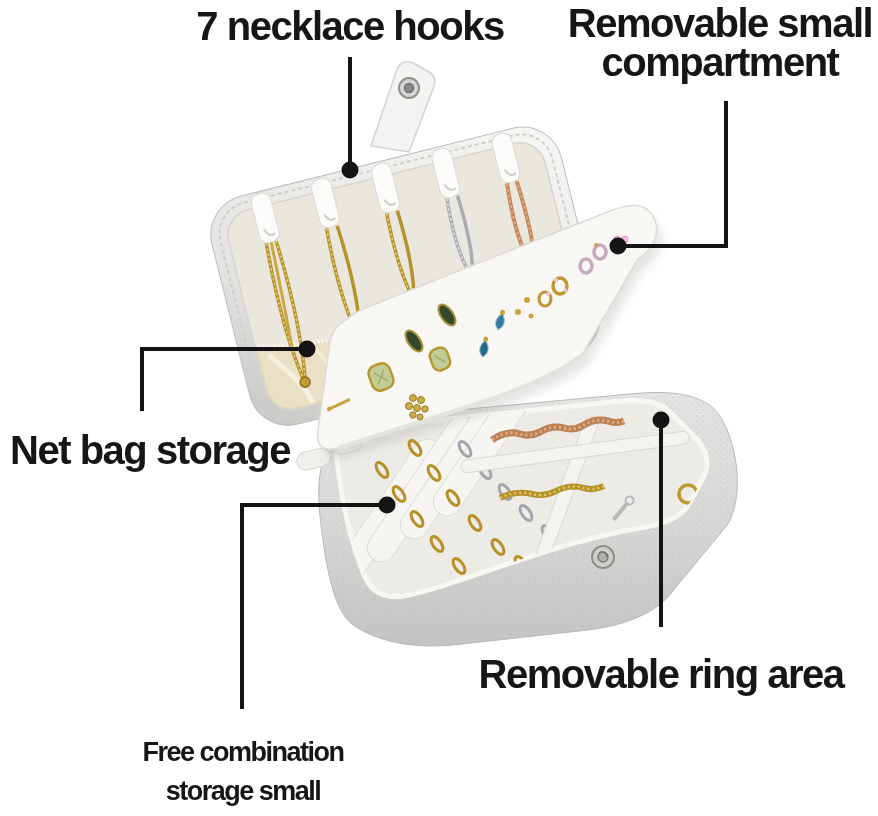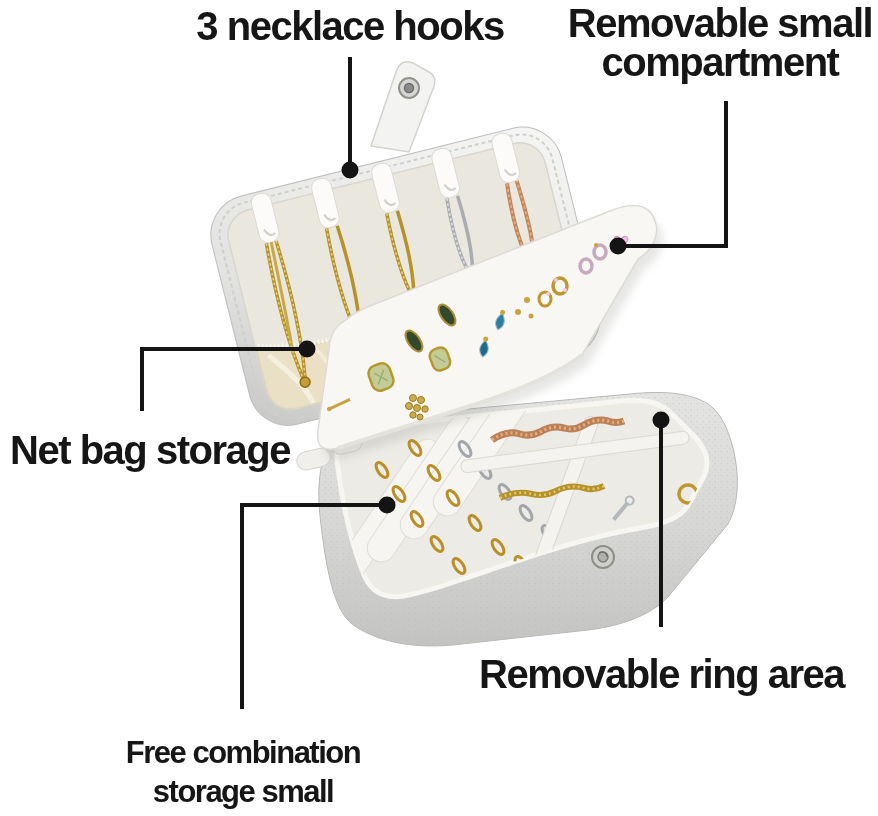--- a/index.html
+++ b/index.html
@@ -283,34 +283,34 @@
           <circle cx="387" cy="505" r="8.5" stroke="none"></circle>
     </g>
     <g>
       <path d="M661,420 V627" fill="none"></path>
           <circle cx="661" cy="420" r="8.5" stroke="none"></circle>
     </g>
   </g>
 </svg>
 
 <div class="ann" style="left:190px;top:4px;width:320px;">
-  <span>3 necklace hooks</span>
+  <span>7 necklace hooks</span>
 </div>
 
 <div class="ann" style="left:0px;top:428px;width:300px;">
   <span>Net bag storage</span>
 </div>
 
 <div class="ann two" style="left:562px;top:4px;width:316px;">
   <span>Removable small</span>
   <span>compartment</span>
 </div>
 
-<div class="ann two" style="left:80px;top:733px;width:326px;font-size:31px;">
+<div class="ann two" style="left:80px;top:733px;width:326px;font-size:27px;">
   <span>Free combination</span>
   <span>storage small</span>
 </div>
 
-<div class="ann" style="left:478px;top:652px;width:366px;text-align:right;">
+<div class="ann" style="left:478px;top:652px;width:366px;">
   <span>Removable ring area</span>
 </div>
 
 </div>
 
 </body></html>

